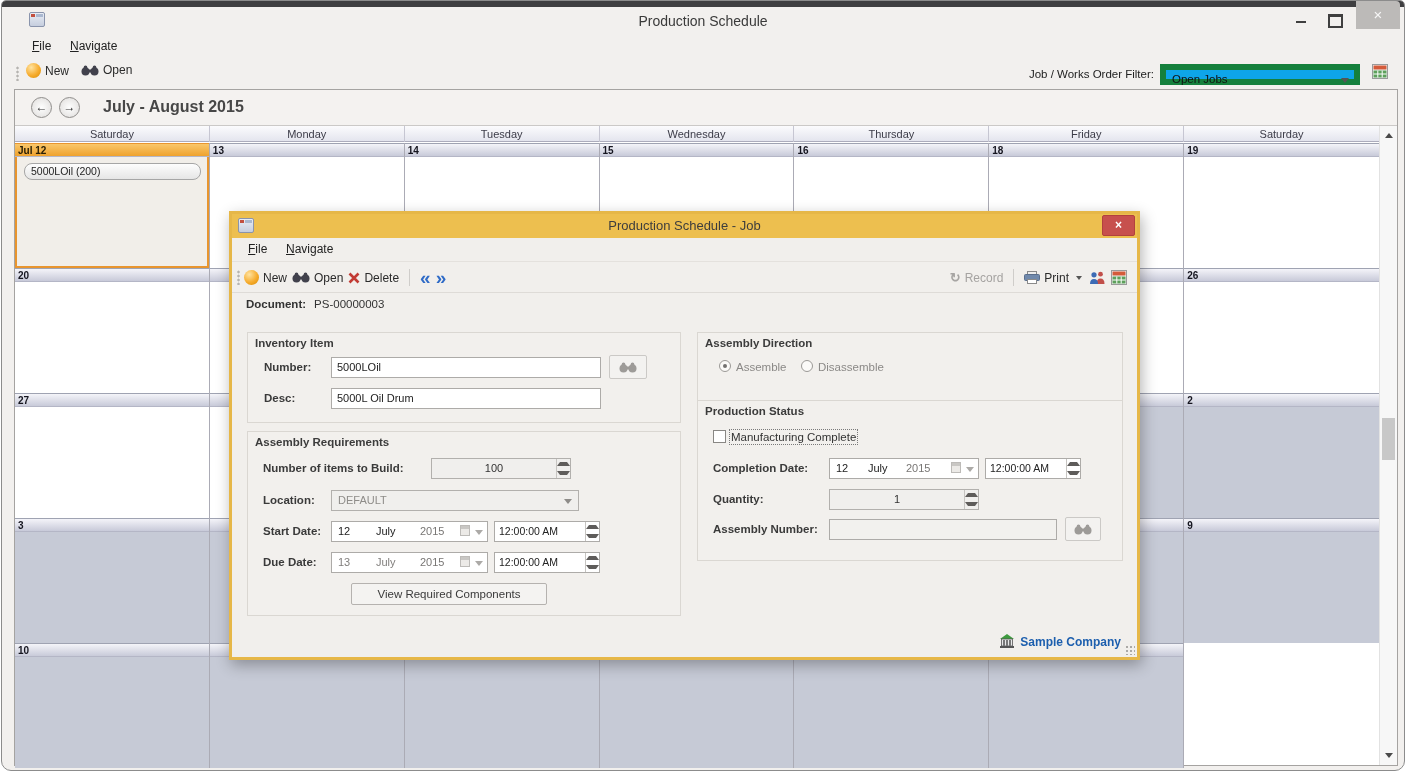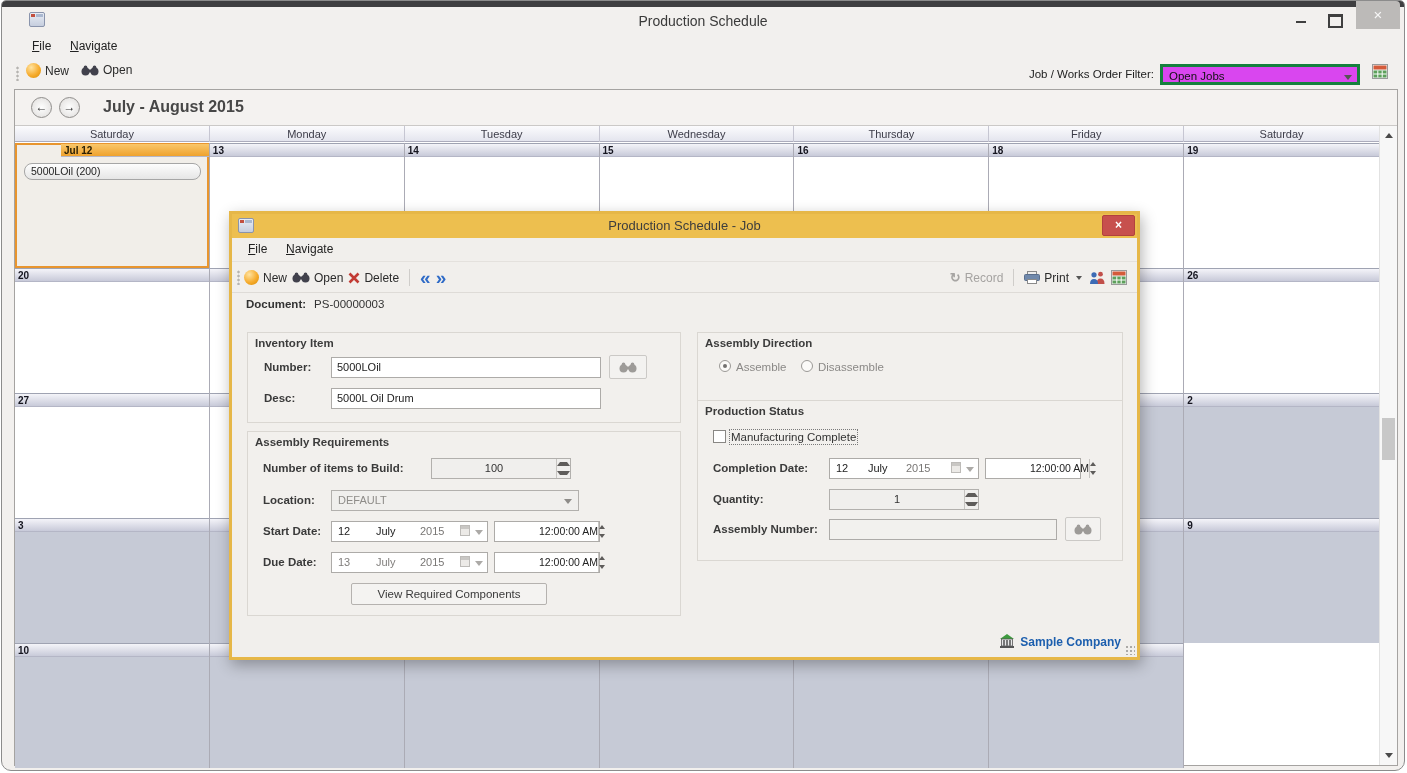--- a/index.html
+++ b/index.html
@@ -32,22 +32,22 @@
   .toolbar { position:absolute; top:58px; left:0; right:0; height:29px; }
   .grip-dots { position:absolute; left:14px; top:7px; width:3px; height:15px;
     background-image:radial-gradient(#B5B3B0 1px, transparent 1.2px); background-size:3px 4px; }
   .tbtn { position:absolute; top:4px; display:flex; align-items:center; gap:4px; font-size:12px; color:#2B2B2B; }
   .ball { width:15px; height:15px; border-radius:50%;
     background:radial-gradient(circle at 35% 30%, #FFE3A0, #F6AC2E 55%, #D98A00); }
   .binoc-dark { fill:#41414C; }
   .binoc-gray { fill:#9D9B98; }
 
   .filter-label { position:absolute; right:250px; top:9px; font-size:11.5px; color:#222; }
-  .filter-combo { position:absolute; right:44px; top:5px; width:200px; height:21px; background:#d946ef;
-    border:3px solid #15803d; font-size:11.5px; color:#111; }
+  .filter-combo { position:absolute; right:44px; top:5px; width:200px; height:21px; background:#0ea5e9;
+    border:6px solid #15803d; font-size:11.5px; color:#111; }
   .filter-combo span { position:absolute; left:6px; top:3px; }
   .tri-down { width:0; height:0; border-left:4px solid transparent; border-right:4px solid transparent; border-top:5px solid #555; }
   .filter-combo .tri-down { position:absolute; right:5px; top:8px; }
   .toolbar .sched-icon { position:absolute; right:16px; top:5px; }
 
   
   .calendar { position:absolute; left:12px; top:88px; width:1384px; height:677px;
     border:1px solid #A5A3A1; background:#fff; }
   .cal-nav { position:relative; height:36px; background:#F4F2F0; border-bottom:1px solid #CBC9C7; }
   .navbtn { position:absolute; top:7px; width:21px; height:21px; border-radius:50%; border:1px solid #8F8D8B;
@@ -60,21 +60,21 @@
   .weekday { text-align:center; font-size:11px; color:#3C3C48; line-height:16px; border-right:1px solid #C6C6D2; }
   .weekday:last-child { border-right:none; }
   .cal-grid { position:absolute; top:53px; left:0; right:18px; bottom:0; display:grid;
     grid-template-columns:repeat(7,1fr); grid-auto-rows:125px; }
   .cell { position:relative; background:#fff; border-right:1px solid #ABABB5; }
   .cell:nth-child(7n) { border-right:none; }
   .cell.aug { background:#C6CAD6; }
   .cell-head { height:14px; background:linear-gradient(#F4F4F9,#C8CAD9); border-bottom:1px solid #B4B6C6;
     border-top:1px solid #9FA3B2; font-size:10px; font-weight:bold; color:#15151F; padding-left:3px; line-height:13px; }
   .cell.selected { box-shadow:inset 0 0 0 2px #E8952F; background:#F1EEE9; }
-  .cell.selected .cell-head { background:linear-gradient(#F9C76B,#EFA22D); border-top-color:#E8952F; color:#2B2005;margin-left:46px; }
+  .cell.selected .cell-head { background:linear-gradient(#F9C76B,#EFA22D); border-top-color:#E8952F; color:#2B2005; }
   .chip { position:absolute; left:9px; right:8px; top:20px; height:17px; border:1px solid #A6A6A6; border-radius:8px;
     background:linear-gradient(#FDFDFD,#E6E6E6); font-size:10.5px; color:#1E1E1E; line-height:15px; padding-left:6px;
     white-space:nowrap; overflow:hidden; }
   .cal-scroll { position:absolute; top:36px; right:0; width:18px; bottom:0; background:#F7F7F7; border-left:1px solid #E2E2E2; }
   .scr-up, .scr-dn { position:absolute; left:0; right:0; height:16px; }
   .scr-up { top:2px; } .scr-dn { bottom:2px; }
   .scr-up::before { content:''; display:block; margin:5px auto 0; width:0; height:0;
     border-left:4px solid transparent; border-right:4px solid transparent; border-bottom:5px solid #4A4A4A; }
   .scr-dn::before { content:''; display:block; margin:6px auto 0; width:0; height:0;
     border-left:4px solid transparent; border-right:4px solid transparent; border-top:5px solid #4A4A4A; }
@@ -135,21 +135,21 @@
   .datefield.dim { color:#807E7C; }
   .datefield span { position:absolute; top:3px; }
   .d-day { left:6px; } .d-mon { left:44px; } .d-yr { left:88px; color:#787674; }
   .datefield.narrow .d-mon { left:38px; } .datefield.narrow .d-yr { left:76px; }
   .d-cal { position:absolute; right:17px; top:4px; width:10px; height:11px; border:1px solid #BDBBB8;
     background:#ECEAE7; }
   .d-cal::before { content:''; position:absolute; left:0; right:0; top:0; height:3px; background:#C9C7C4; }
   .datefield .tri-down { position:absolute; right:4px; top:8px; border-top-color:#ACAAA7; }
 
   .timefield { position:absolute; height:21px; background:#fff; border:1px solid #ADABA8; display:flex; }
-  .timefield .val { flex:1; font-size:10.5px; color:#222; line-height:19px; padding-left:4px; white-space:nowrap;margin-left:40px; }
+  .timefield .val { flex:1; font-size:10.5px; color:#222; line-height:19px; padding-left:4px; white-space:nowrap; }
 
   .radio { position:absolute; width:12px; height:12px; border-radius:50%; border:1px solid #9B9996; background:#FBFAF8; }
   .radio.sel::after { content:''; position:absolute; left:3px; top:3px; width:4px; height:4px; border-radius:50%; background:#737170; }
   .rlbl { position:absolute; font-size:11.5px; color:#8B8987; }
   .checkbox { position:absolute; width:13px; height:13px; background:#fff; border:1px solid #898784; }
   .cklbl { position:absolute; font-size:11.5px; color:#333; outline:1px dotted #7A7A7A; outline-offset:1px; }
 
   .btn { position:absolute; background:#F4F3F1; border:1px solid #B5B2AF; border-radius:2px;
     font-size:11.5px; color:#3A3A3A; text-align:center; }
   .dlg-footer { position:absolute; right:16px; bottom:8px; display:flex; align-items:center; gap:5px; }

